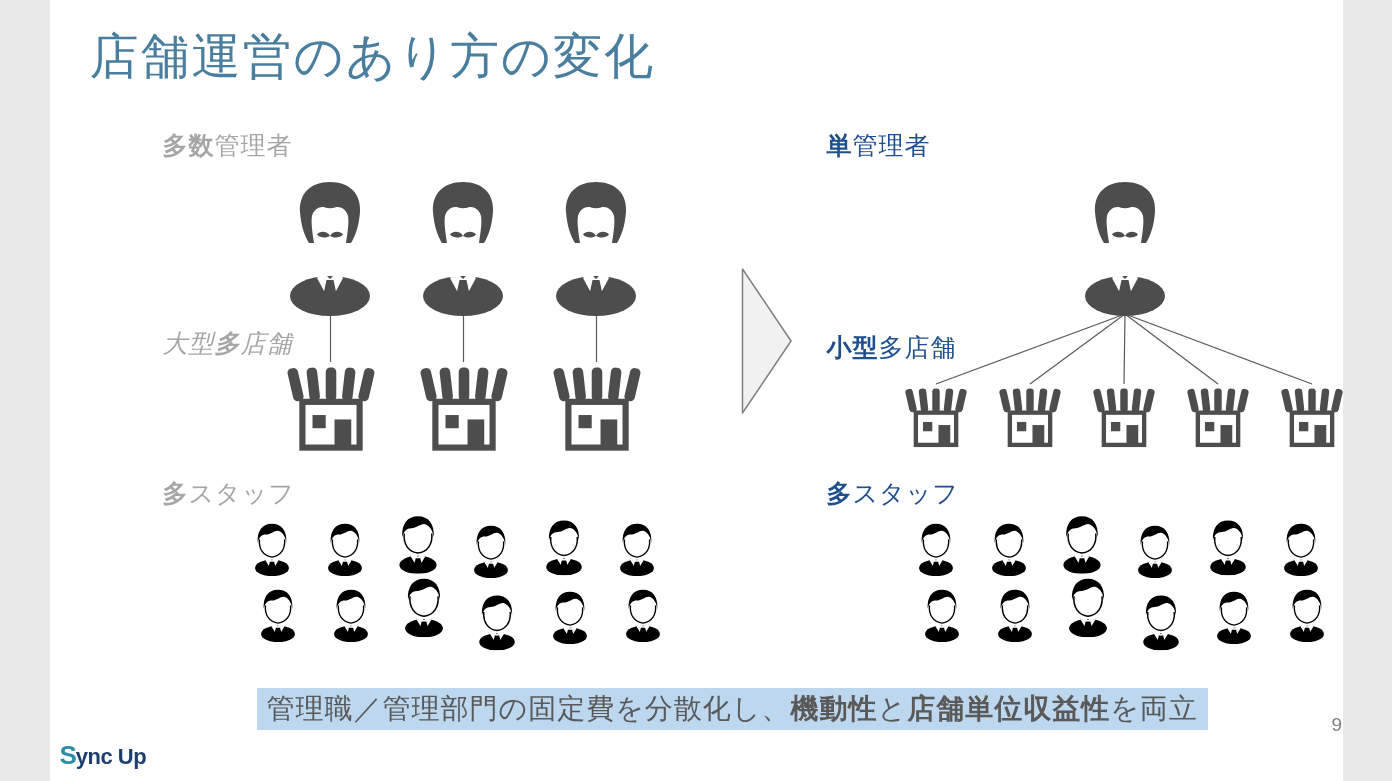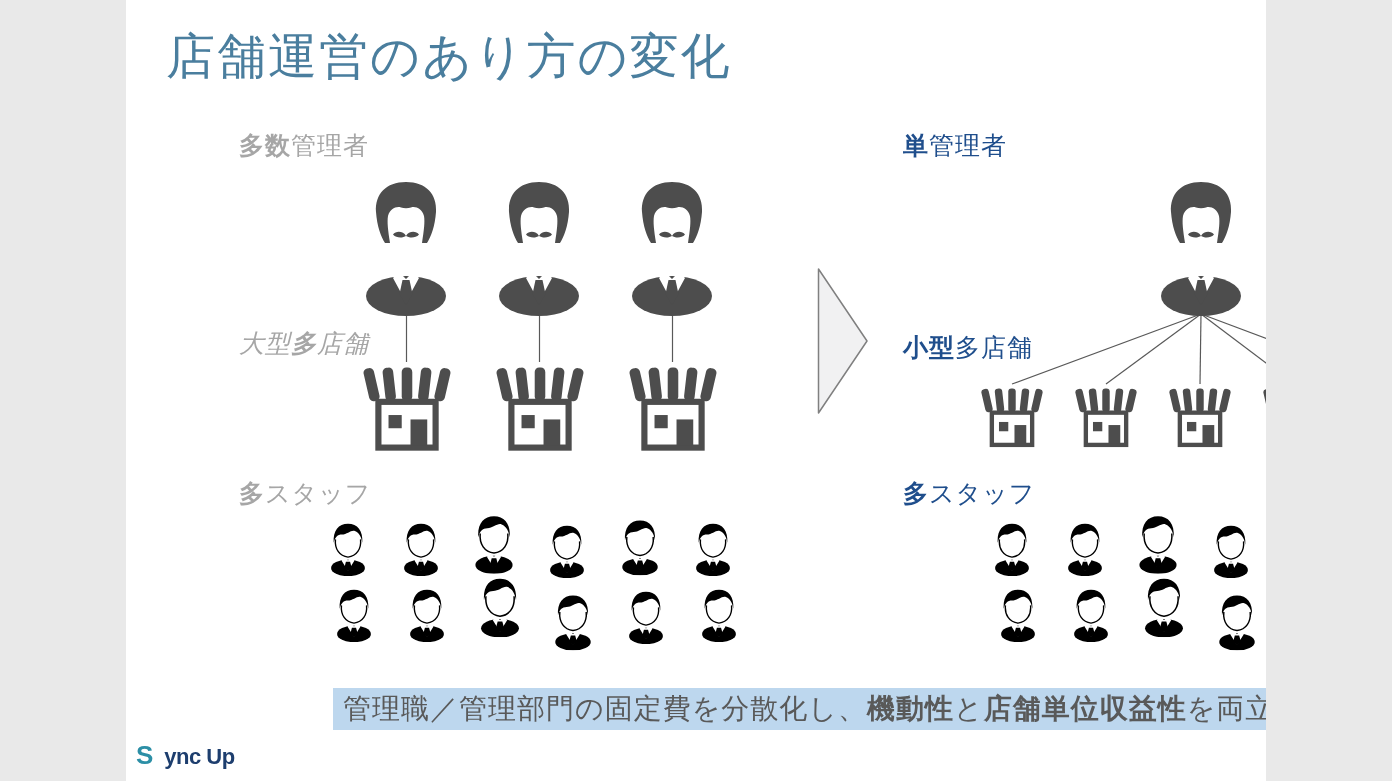--- a/index.html
+++ b/index.html
@@ -3,21 +3,21 @@
 <meta charset="utf-8">
 <style>
   :root{
     --title_color:#4a7e9e; --label_gray:#a6a6a6; --label_blue:#1f4e8c;
     --icon_gray:#4d4d4d; --caption_bg:#bdd7ee; --caption_text:#595959;
     --line_color:#595959; --arrow_fill:#f1f1f2; --arrow_border:#808080;
     --logo_navy:#1d3e6e; --logo_teal:#2c8fa6; --page_number_color:#808080;
   }
   *{margin:0;padding:0;box-sizing:border-box;}
   html,body{background:#e9e9e9;font-family:"Liberation Sans","DejaVu Sans",sans-serif;}
-  .slide{position:relative;width:1140px;height:781px;background:#ffffff;overflow:hidden;margin:0 auto;}
+  .slide{position:relative;width:1293px;height:781px;background:#ffffff;overflow:hidden;margin:0 auto;}
   .title{position:absolute;left:40px;top:24px;font-size:49px;font-weight:400;letter-spacing:2px;color:var(--title_color);white-space:nowrap;}
   .label{position:absolute;font-size:25px;letter-spacing:1px;white-space:nowrap;}
   .label b{font-weight:700;}
   .label.gray{color:var(--label_gray);}
   .label.blue{color:var(--label_blue);font-family:Liberation Serif, serif;}
   .row{position:absolute;display:flex;align-items:flex-start;}
   .row .ic{display:block;color:var(--icon_gray);}
   .managers-left{left:228px;top:178px;gap:29px;}
   .managers-right{left:1023px;top:178px;}
   .stores-left{left:237px;top:364px;gap:45px;}
@@ -37,21 +37,21 @@
   .connector-layer{position:absolute;left:0;top:0;pointer-events:none;}
   .connector-layer line{stroke:var(--line_color);stroke-width:1.2;}
   .arrow{position:absolute;left:691px;top:267px;}
   .arrow polygon{fill:var(--arrow_fill);stroke:var(--arrow_border);stroke-width:1.5;stroke-linejoin:round;}
   .caption{position:absolute;left:207px;top:688px;background:var(--caption_bg);color:var(--caption_text);
     font-size:28px;line-height:42px;padding:0 10px;white-space:nowrap;letter-spacing:1px;text-align:right;}
   .caption b{font-weight:700;}
   .page-number{position:absolute;left:1282px;top:714px;font-size:19px;color:var(--page_number_color);}
   .logo{position:absolute;left:10px;top:740px;display:flex;align-items:baseline;color:var(--logo_navy);}
   .logo-s{font-size:26px;font-weight:700;color:var(--logo_teal);letter-spacing:-1px;}
-  .logo-rest{font-size:22px;font-weight:600;letter-spacing:-0.5px;margin-left:12px;}
+  .logo-rest{font-size:22px;font-weight:600;letter-spacing:-0.5px;}
   .defs{position:absolute;width:0;height:0;overflow:hidden;}
 </style>
 </head>
 <body>
 
 <svg class="defs" aria-hidden="true">
   <defs>
     <symbol id="i-manager" viewBox="0 0 104 138">
       <path fill="currentColor" d="M52 4 C32 4 21 16 22 34 C23 48 27 59 31 65 L36 65 C34 52 33 44 34 38 C36 31 42 28 47 29.5 C50 30.5 54 30.5 57 29.5 C62 28 68 31 70 38 C71 44 70 52 68 65 L73 65 C77 59 81 48 82 34 C83 16 72 4 52 4 Z"></path>
       <path fill="currentColor" d="M52 58 C49.5 53 42 52.5 39 56.5 C42.5 60.5 49 60 52 58 Z"></path>

